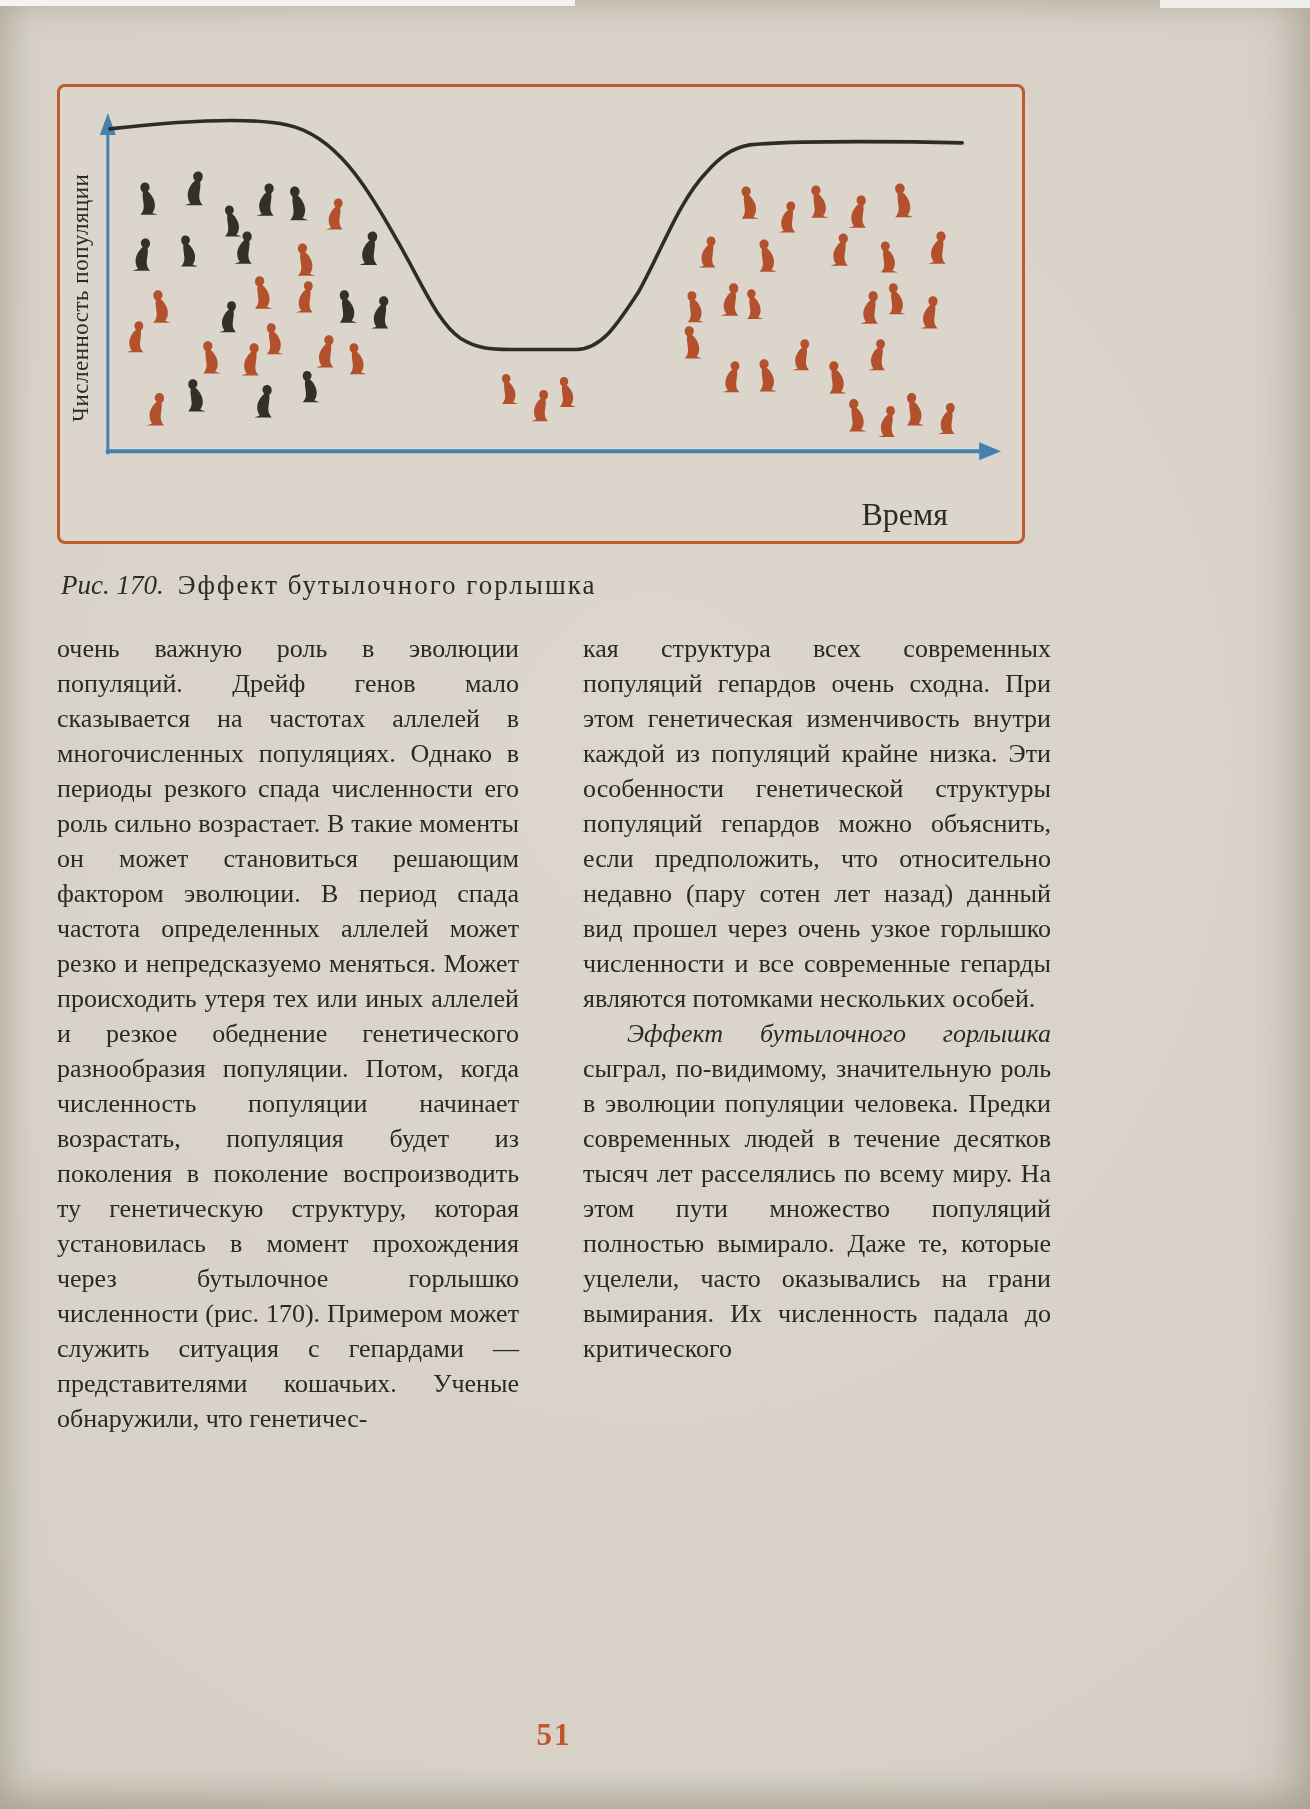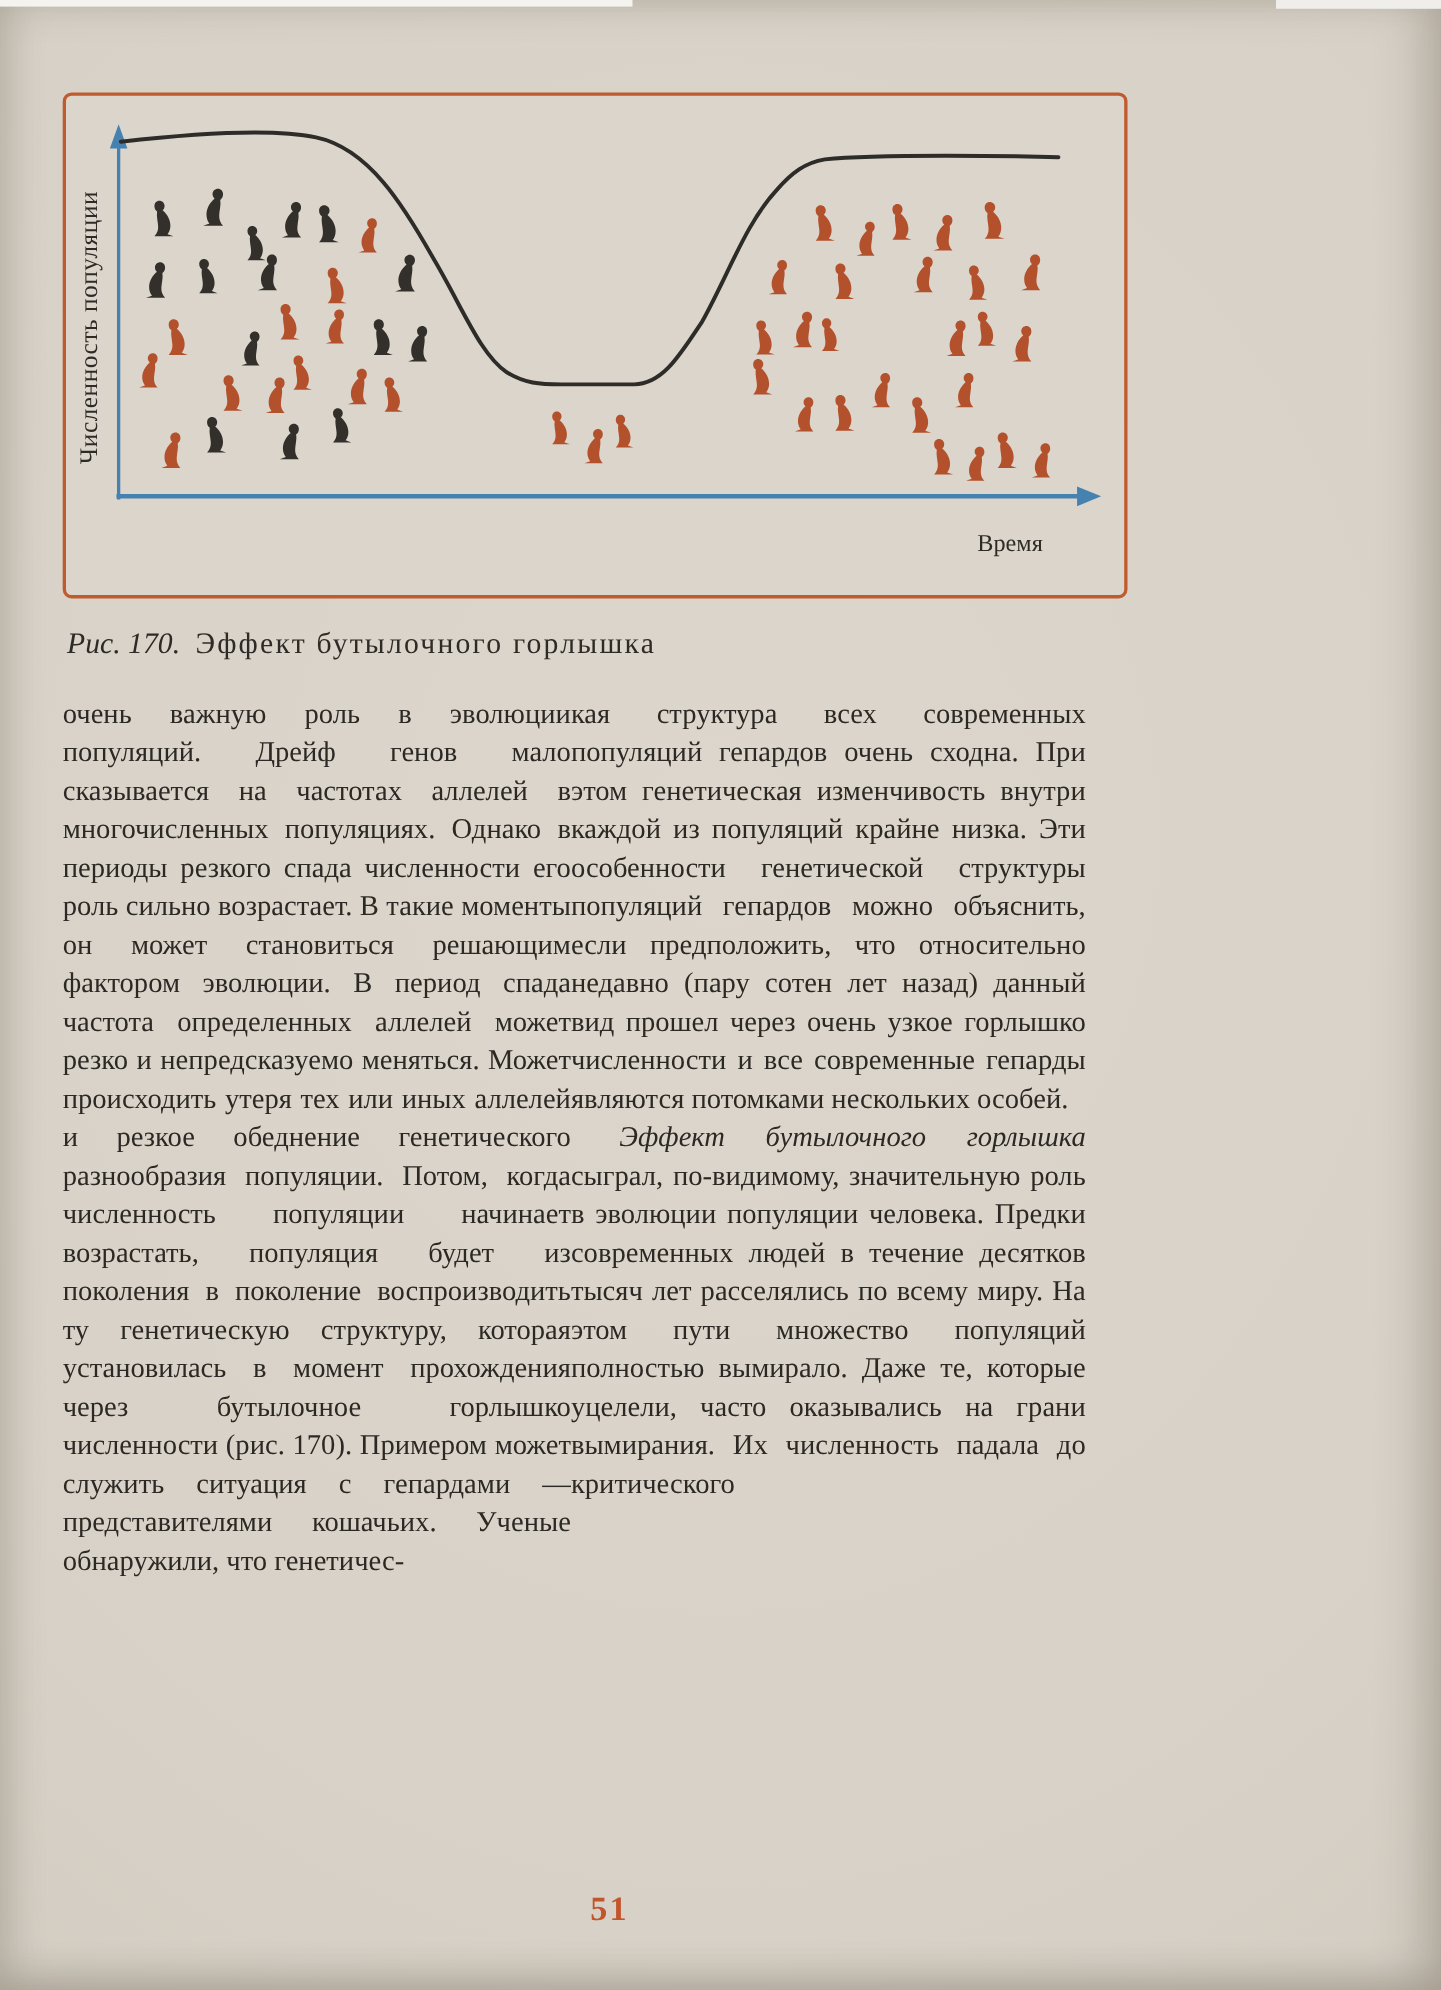--- a/index.html
+++ b/index.html
@@ -26,27 +26,27 @@
     border:3px solid #c05a2f;border-radius:8px;
     background:#dbd5cb;
   }
   svg.diagram{position:absolute;left:0;top:0;width:100%;height:100%;}
   .y-label{
     position:absolute;left:8px;top:44px;height:334px;
     writing-mode:vertical-rl;transform:rotate(180deg);
     display:flex;align-items:center;justify-content:center;
     font-size:23px;color:#2e2b27;letter-spacing:.5px;
   }
-  .x-label{position:absolute;right:74px;bottom:34px;font-size:22px;color:#2e2b27;margin-top:45px;}
+  .x-label{position:absolute;right:74px;bottom:8px;font-size:32px;color:#2e2b27;margin-top:45px;}
   .caption{margin:26px 0 0 4px;font-size:27px;color:#2e2a26;}
   .cap-label{font-style:italic;margin-right:14px;}
   .cap-title{letter-spacing:2px;}
 
   
-  .columns{display:flex;margin-top:30px;}
+  .columns{display:flex;gap:64px;margin-top:30px;}
   .col-left{width:462px;}
   .col-right{width:468px;}
   .para{margin:0;font-size:26px;line-height:35px;text-align:justify;color:#2c2824;}
   .para.indent{text-indent:44px;}
   .lead{font-style:italic;}
 
   .page-number{
     position:absolute;left:57px;bottom:56px;width:994px;
     text-align:center;font-size:31px;font-weight:bold;
     color:#c2552b;letter-spacing:2px;

